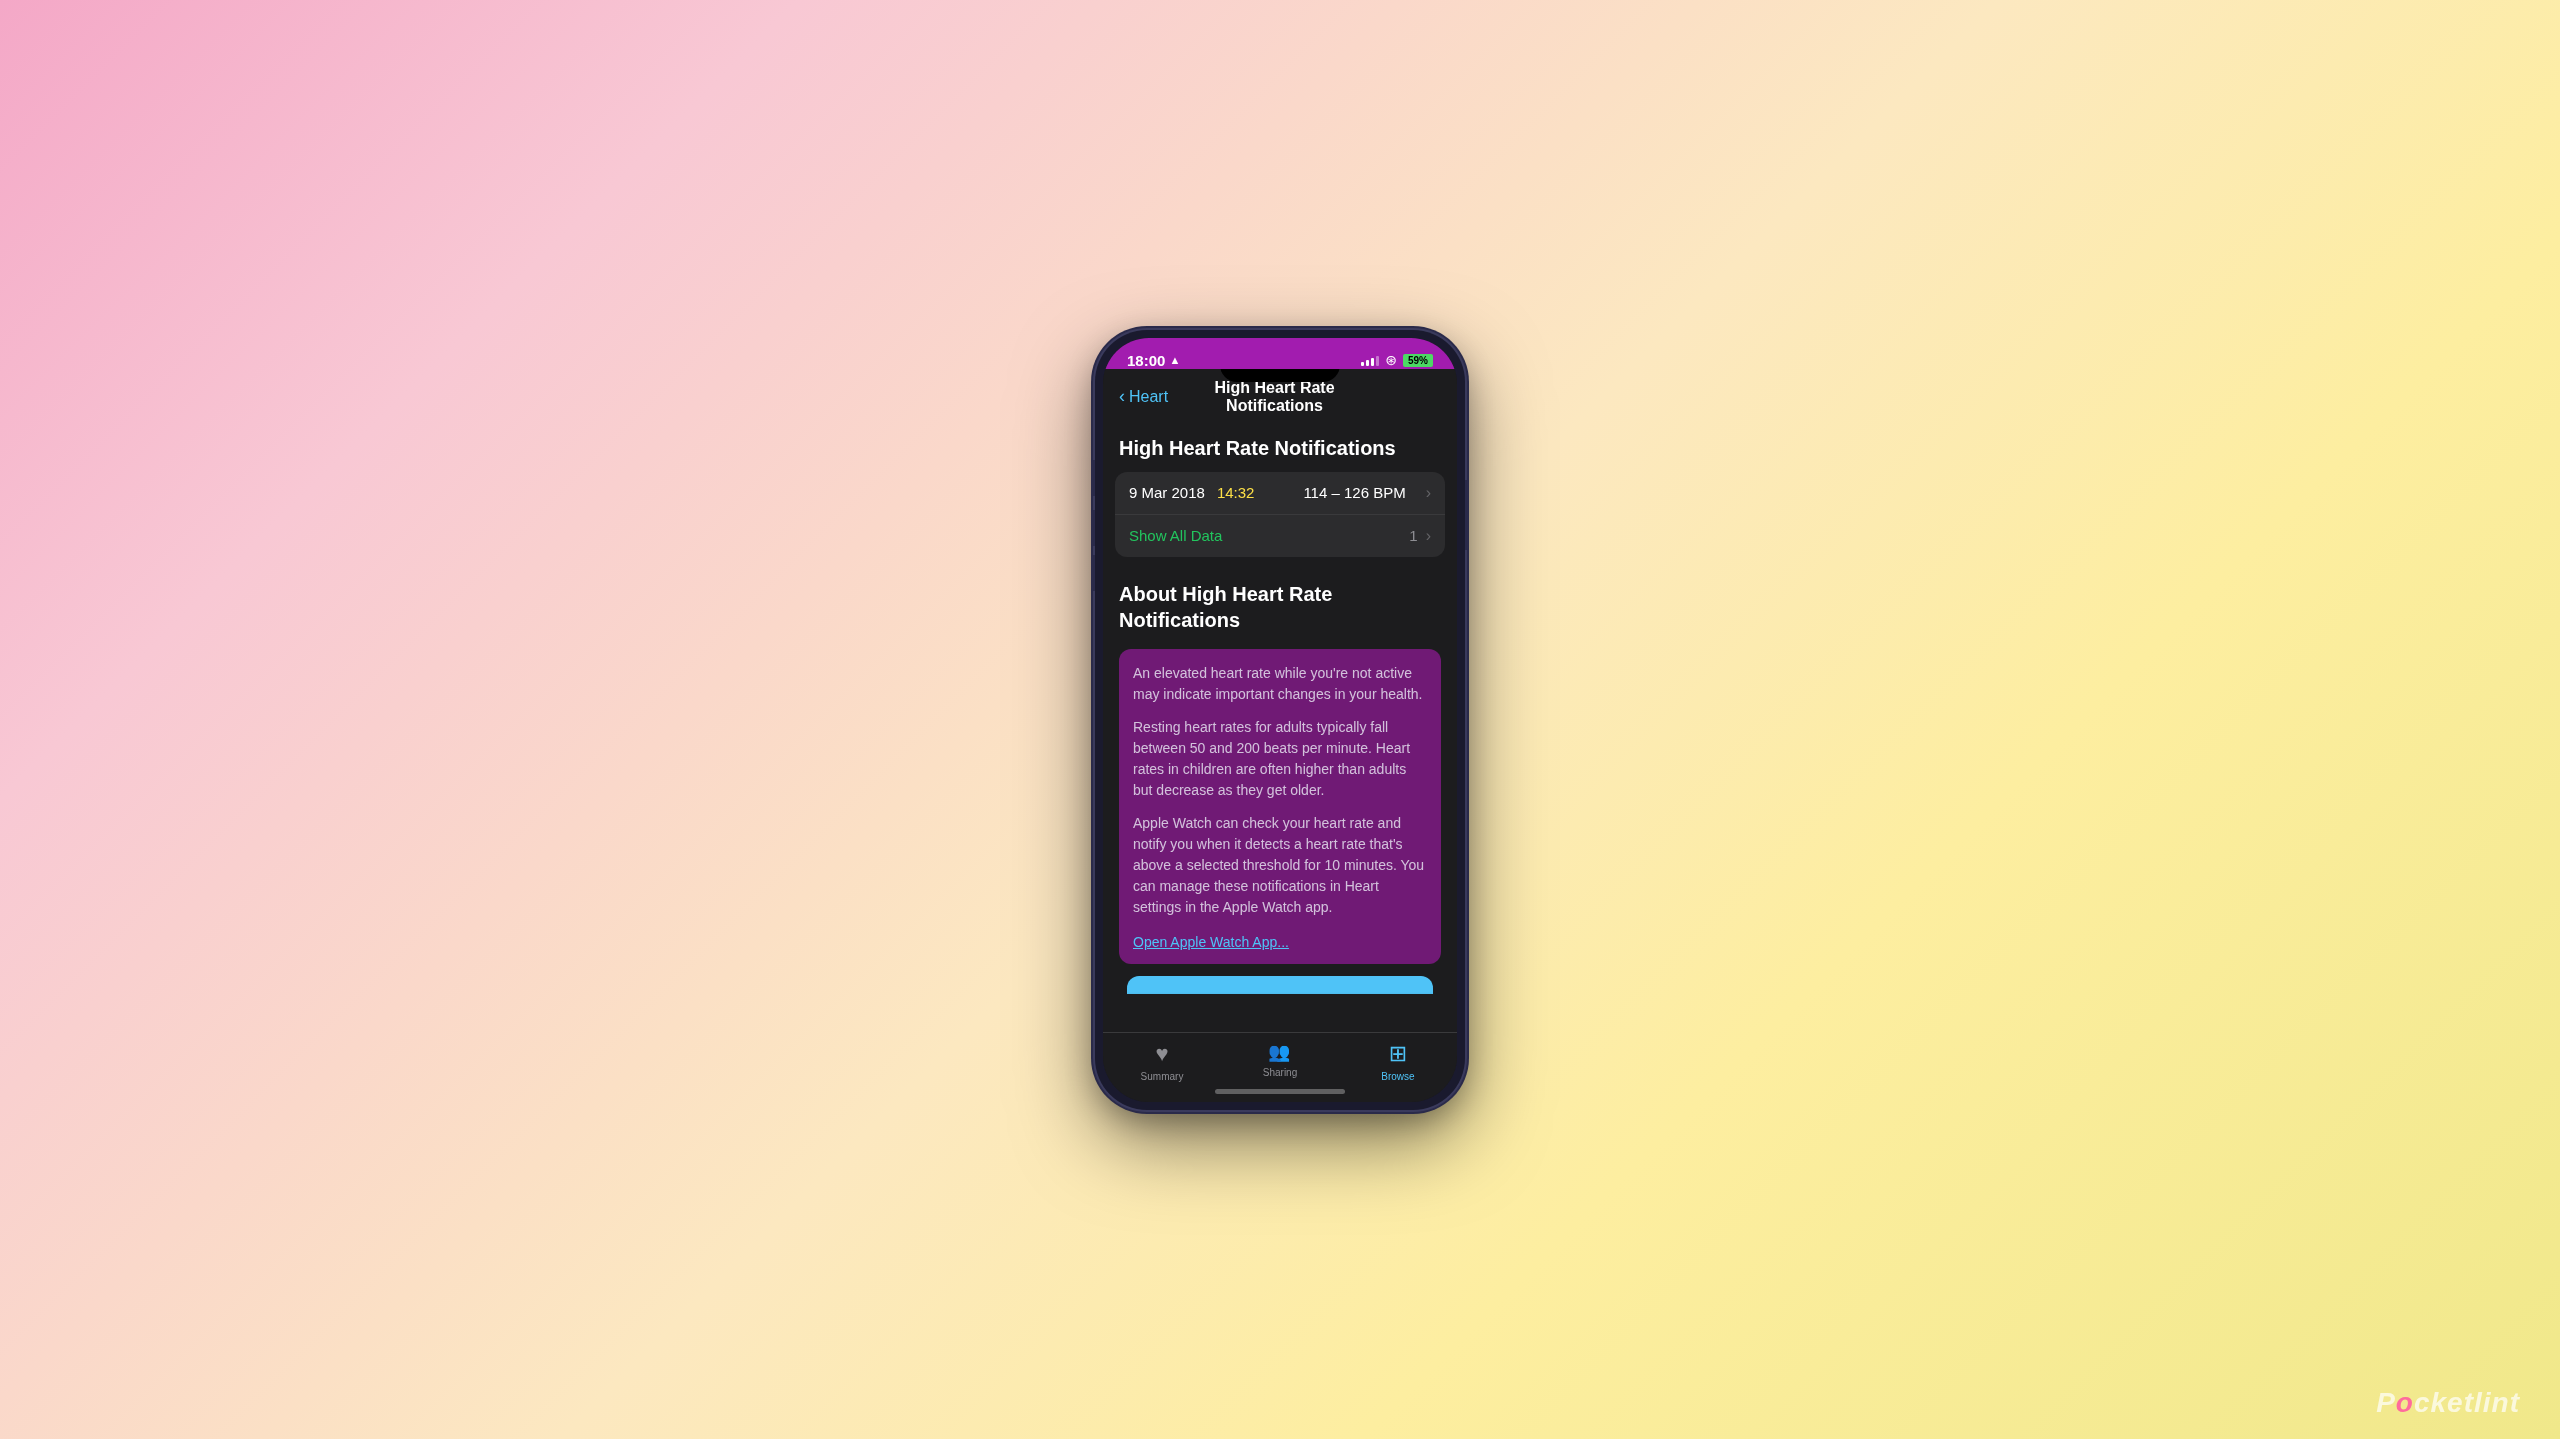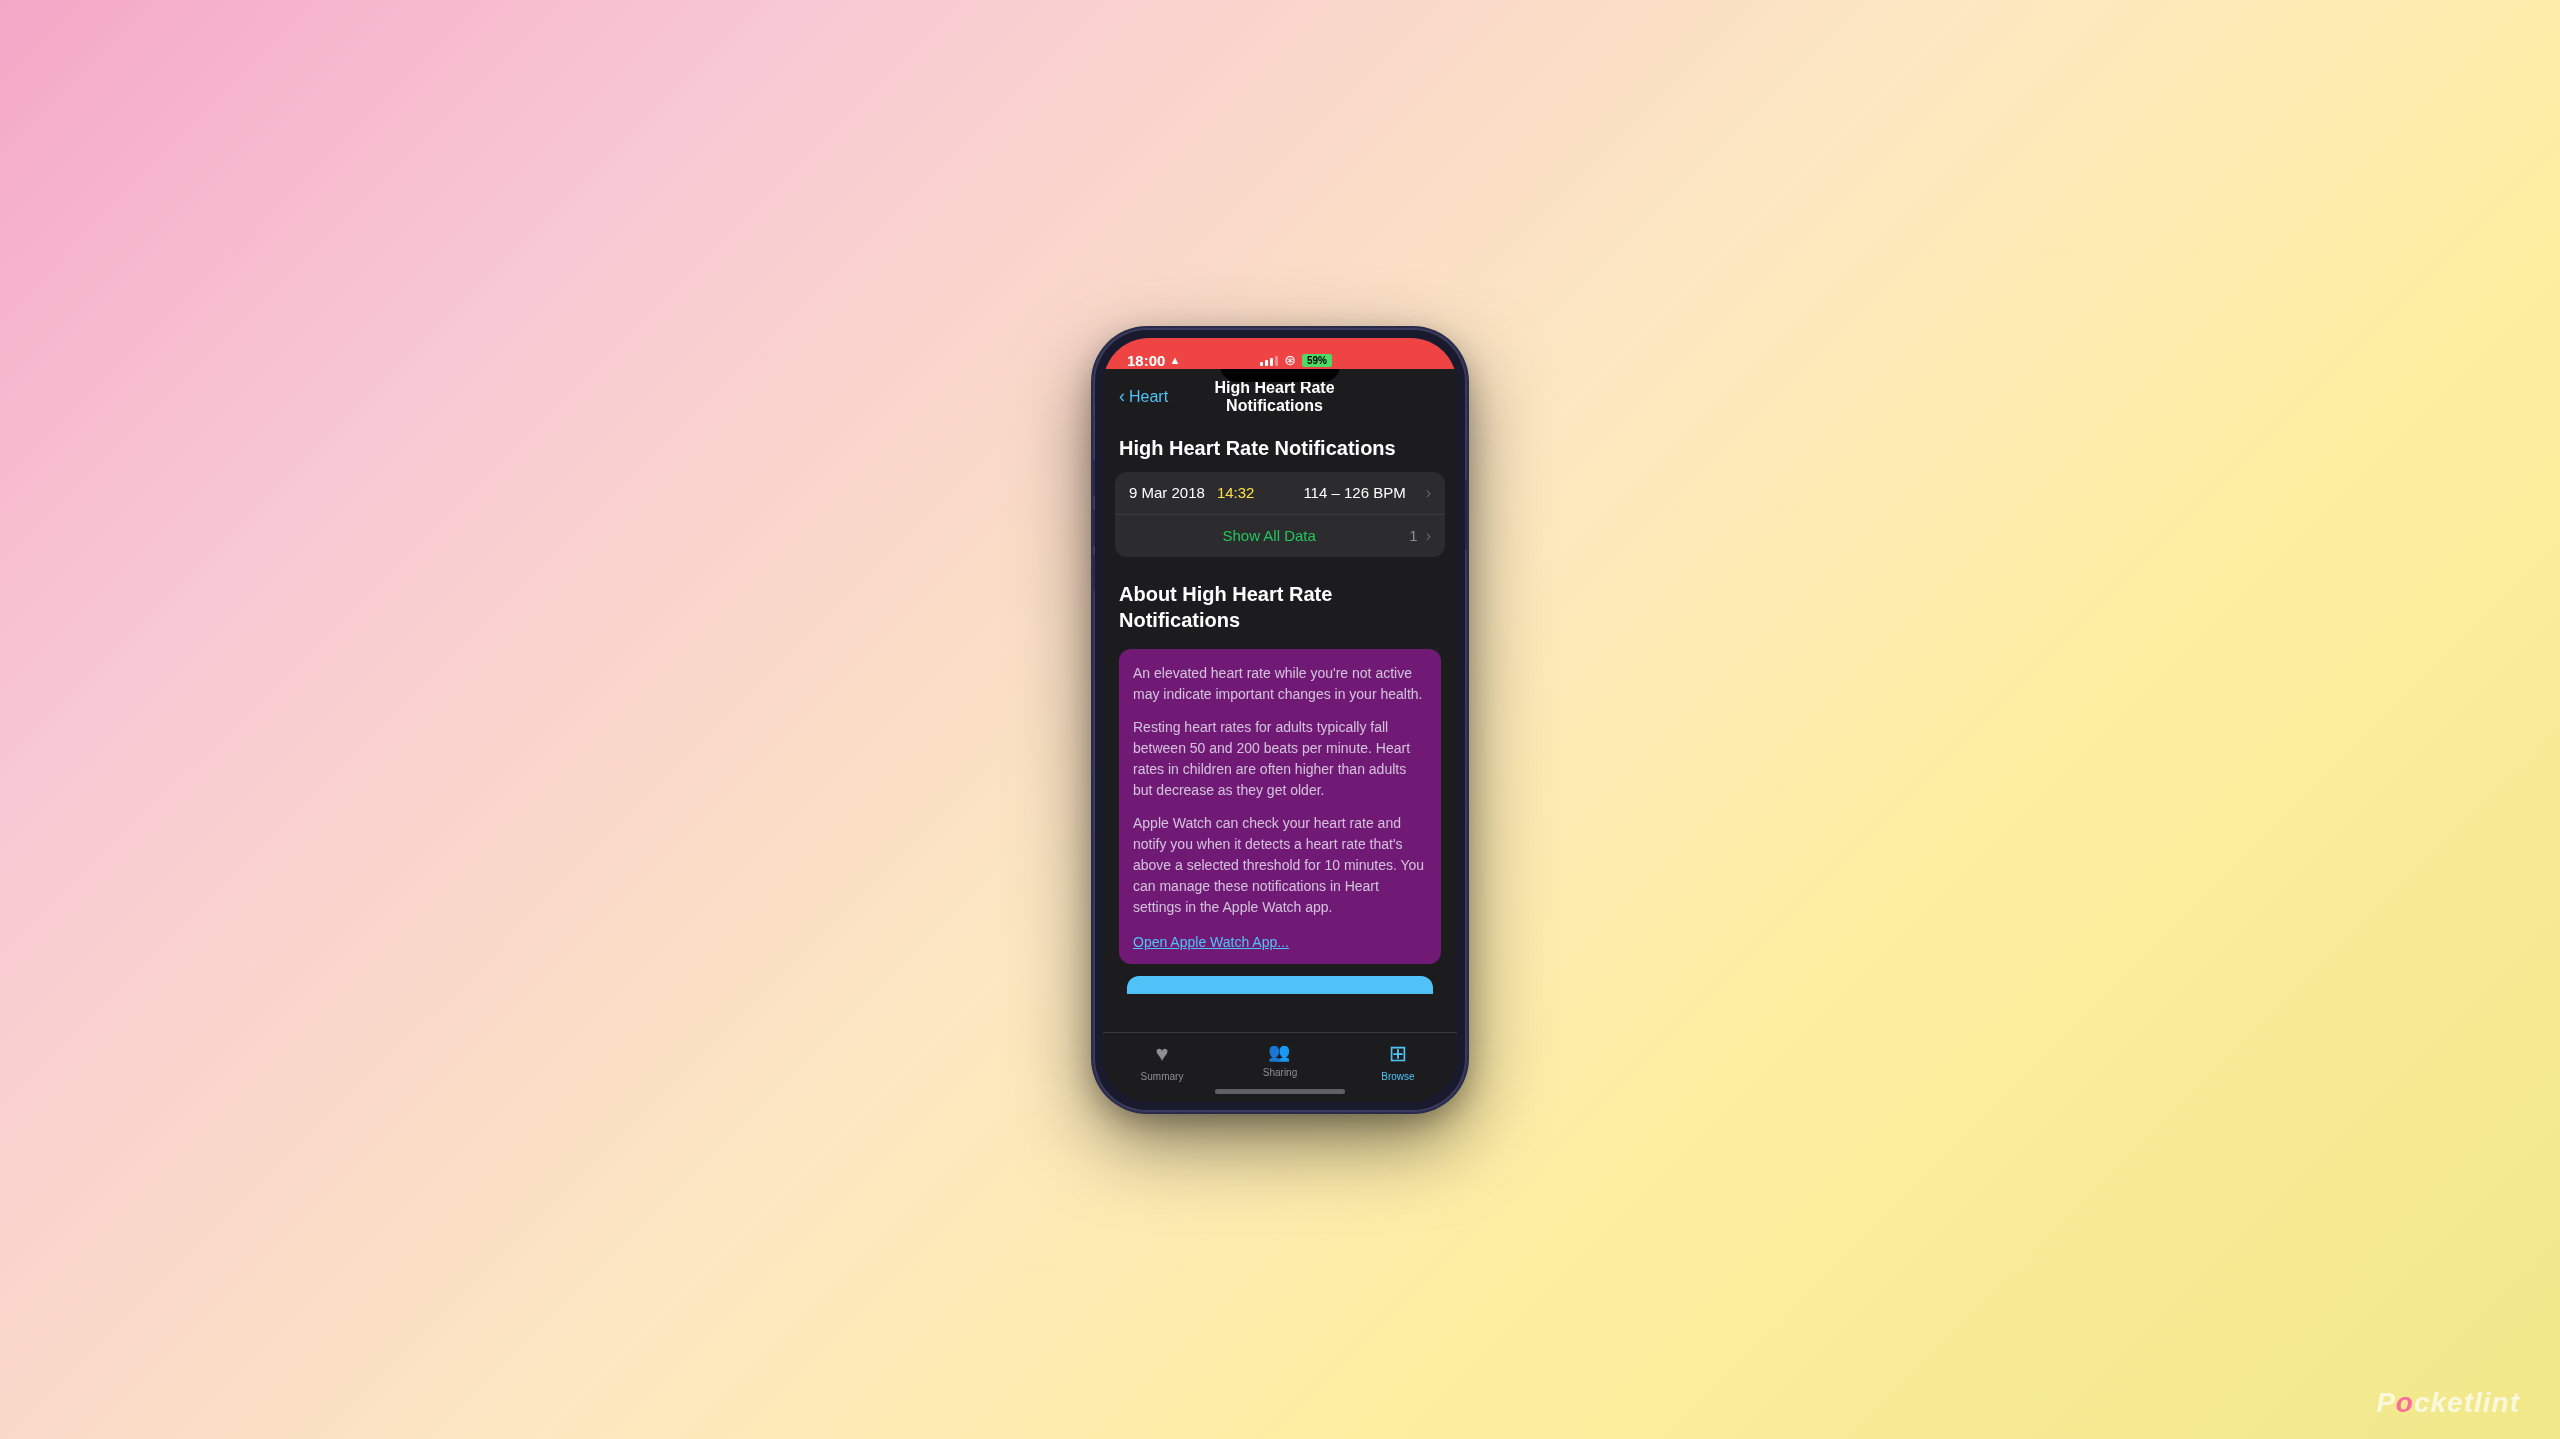--- a/index.html
+++ b/index.html
@@ -59,24 +59,25 @@
       bottom: 8px;
       background: #1c1c1e;
       border-radius: 46px;
       overflow: hidden;
       display: flex;
       flex-direction: column;
     }
 
     
     .status-bar {
-      background: #ef4444;
+      background: #a21caf;
       padding: 14px 24px 0;
       display: flex;
       align-items: center;
+      justify-content: space-between;
       flex-shrink: 0;
       position: relative;
       z-index: 10;
     }
 
     .status-time {
       font-size: 15px;
       font-weight: 600;
       color: #ffffff;
       display: flex;
@@ -152,21 +153,20 @@
       font-weight: 700;
       padding: 16px 16px 12px;
     }
 
     
     .card-section {
       background: #2c2c2e;
       margin: 0 12px 8px;
       border-radius: 12px;
       overflow: hidden;
-      text-align: center;
     }
 
     .data-row {
       display: flex;
       align-items: center;
       padding: 12px 14px;
       cursor: pointer;
       border-bottom: 0.5px solid #3a3a3c;
     }
     .data-row:last-child { border-bottom: none; }

